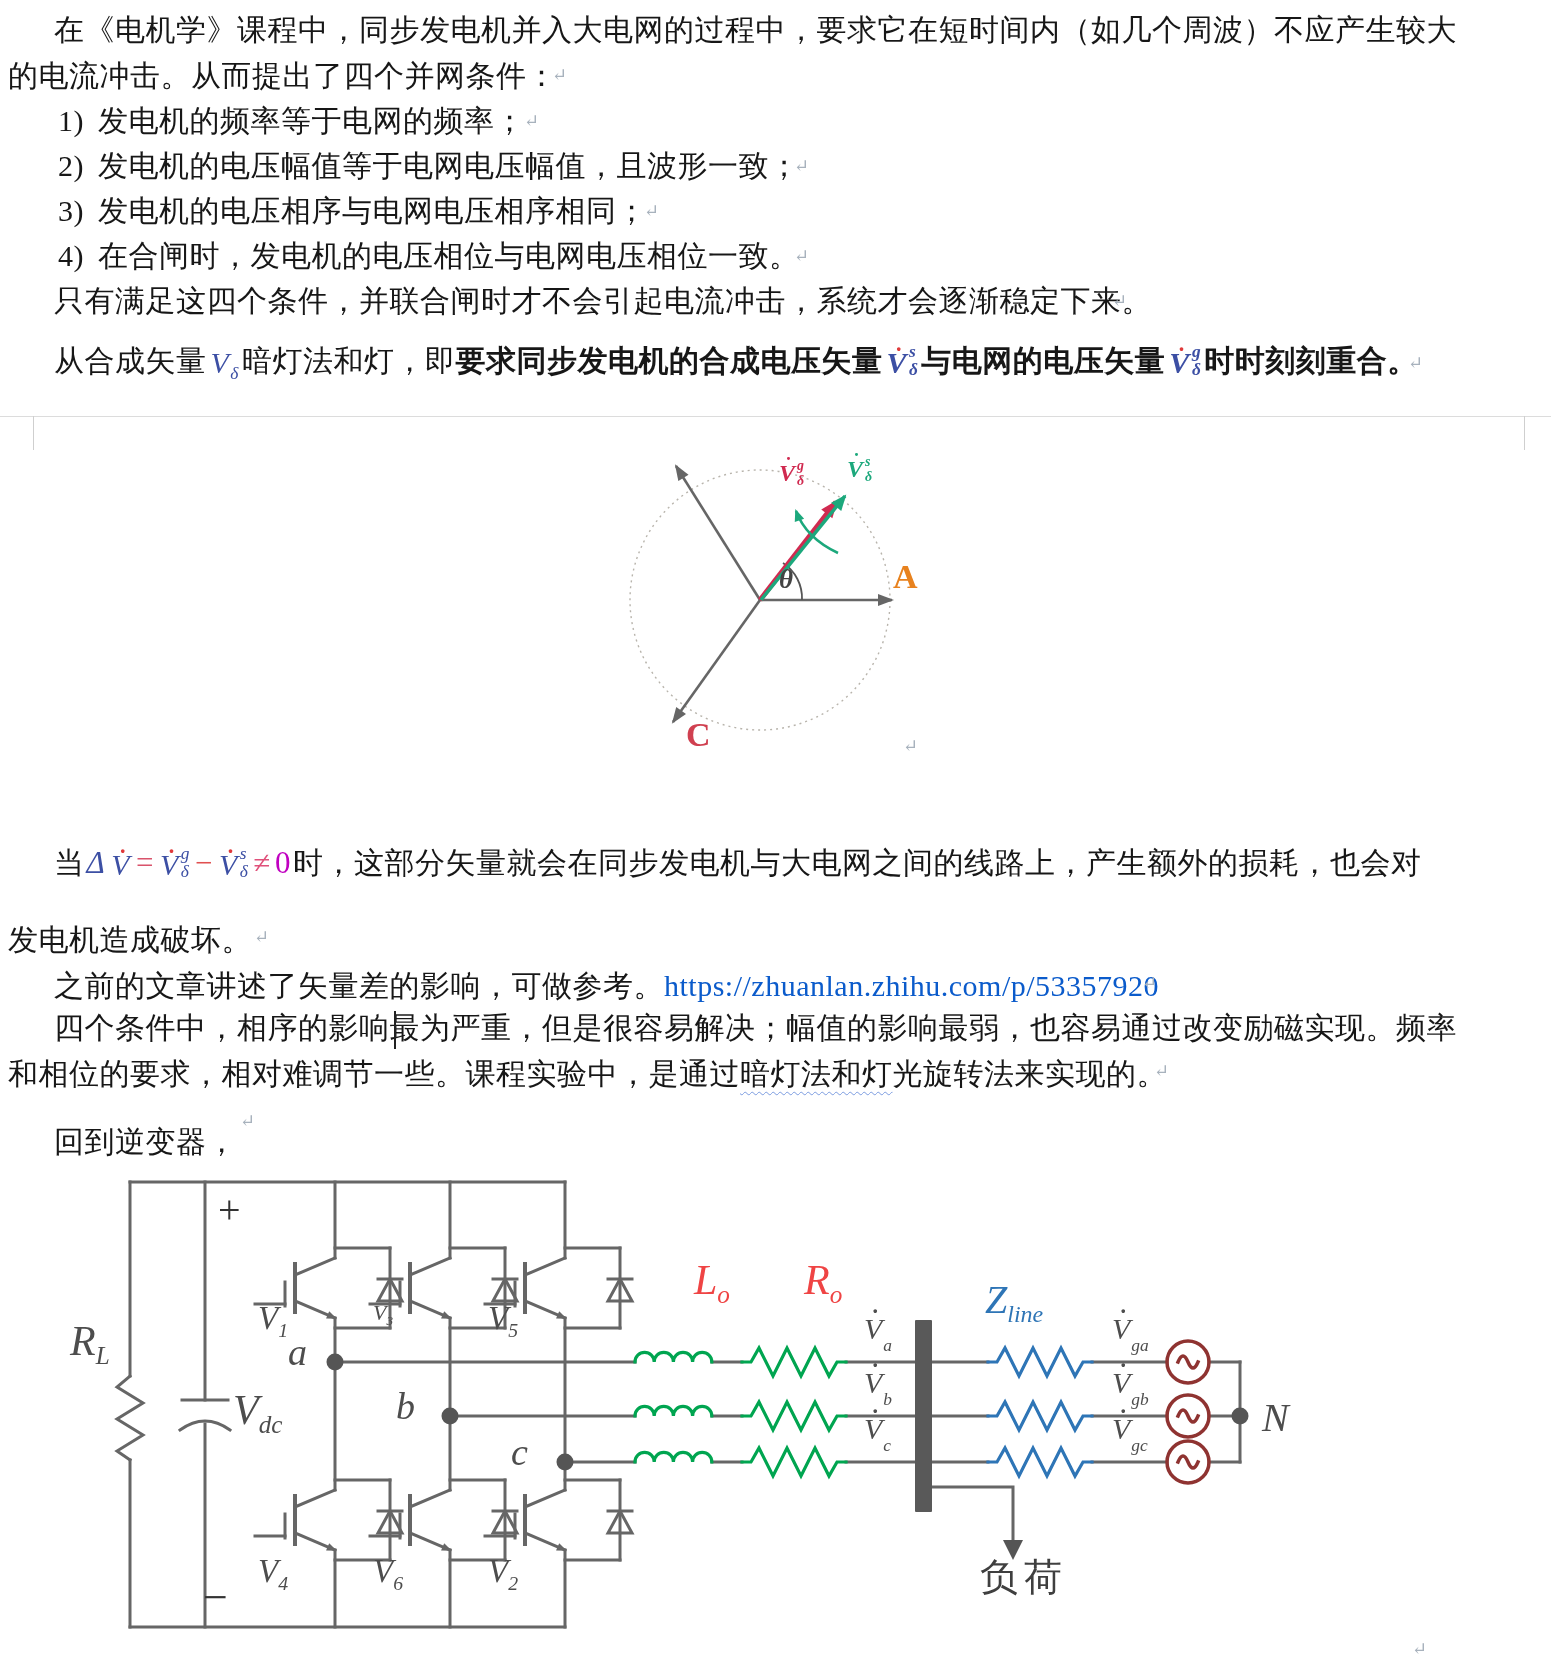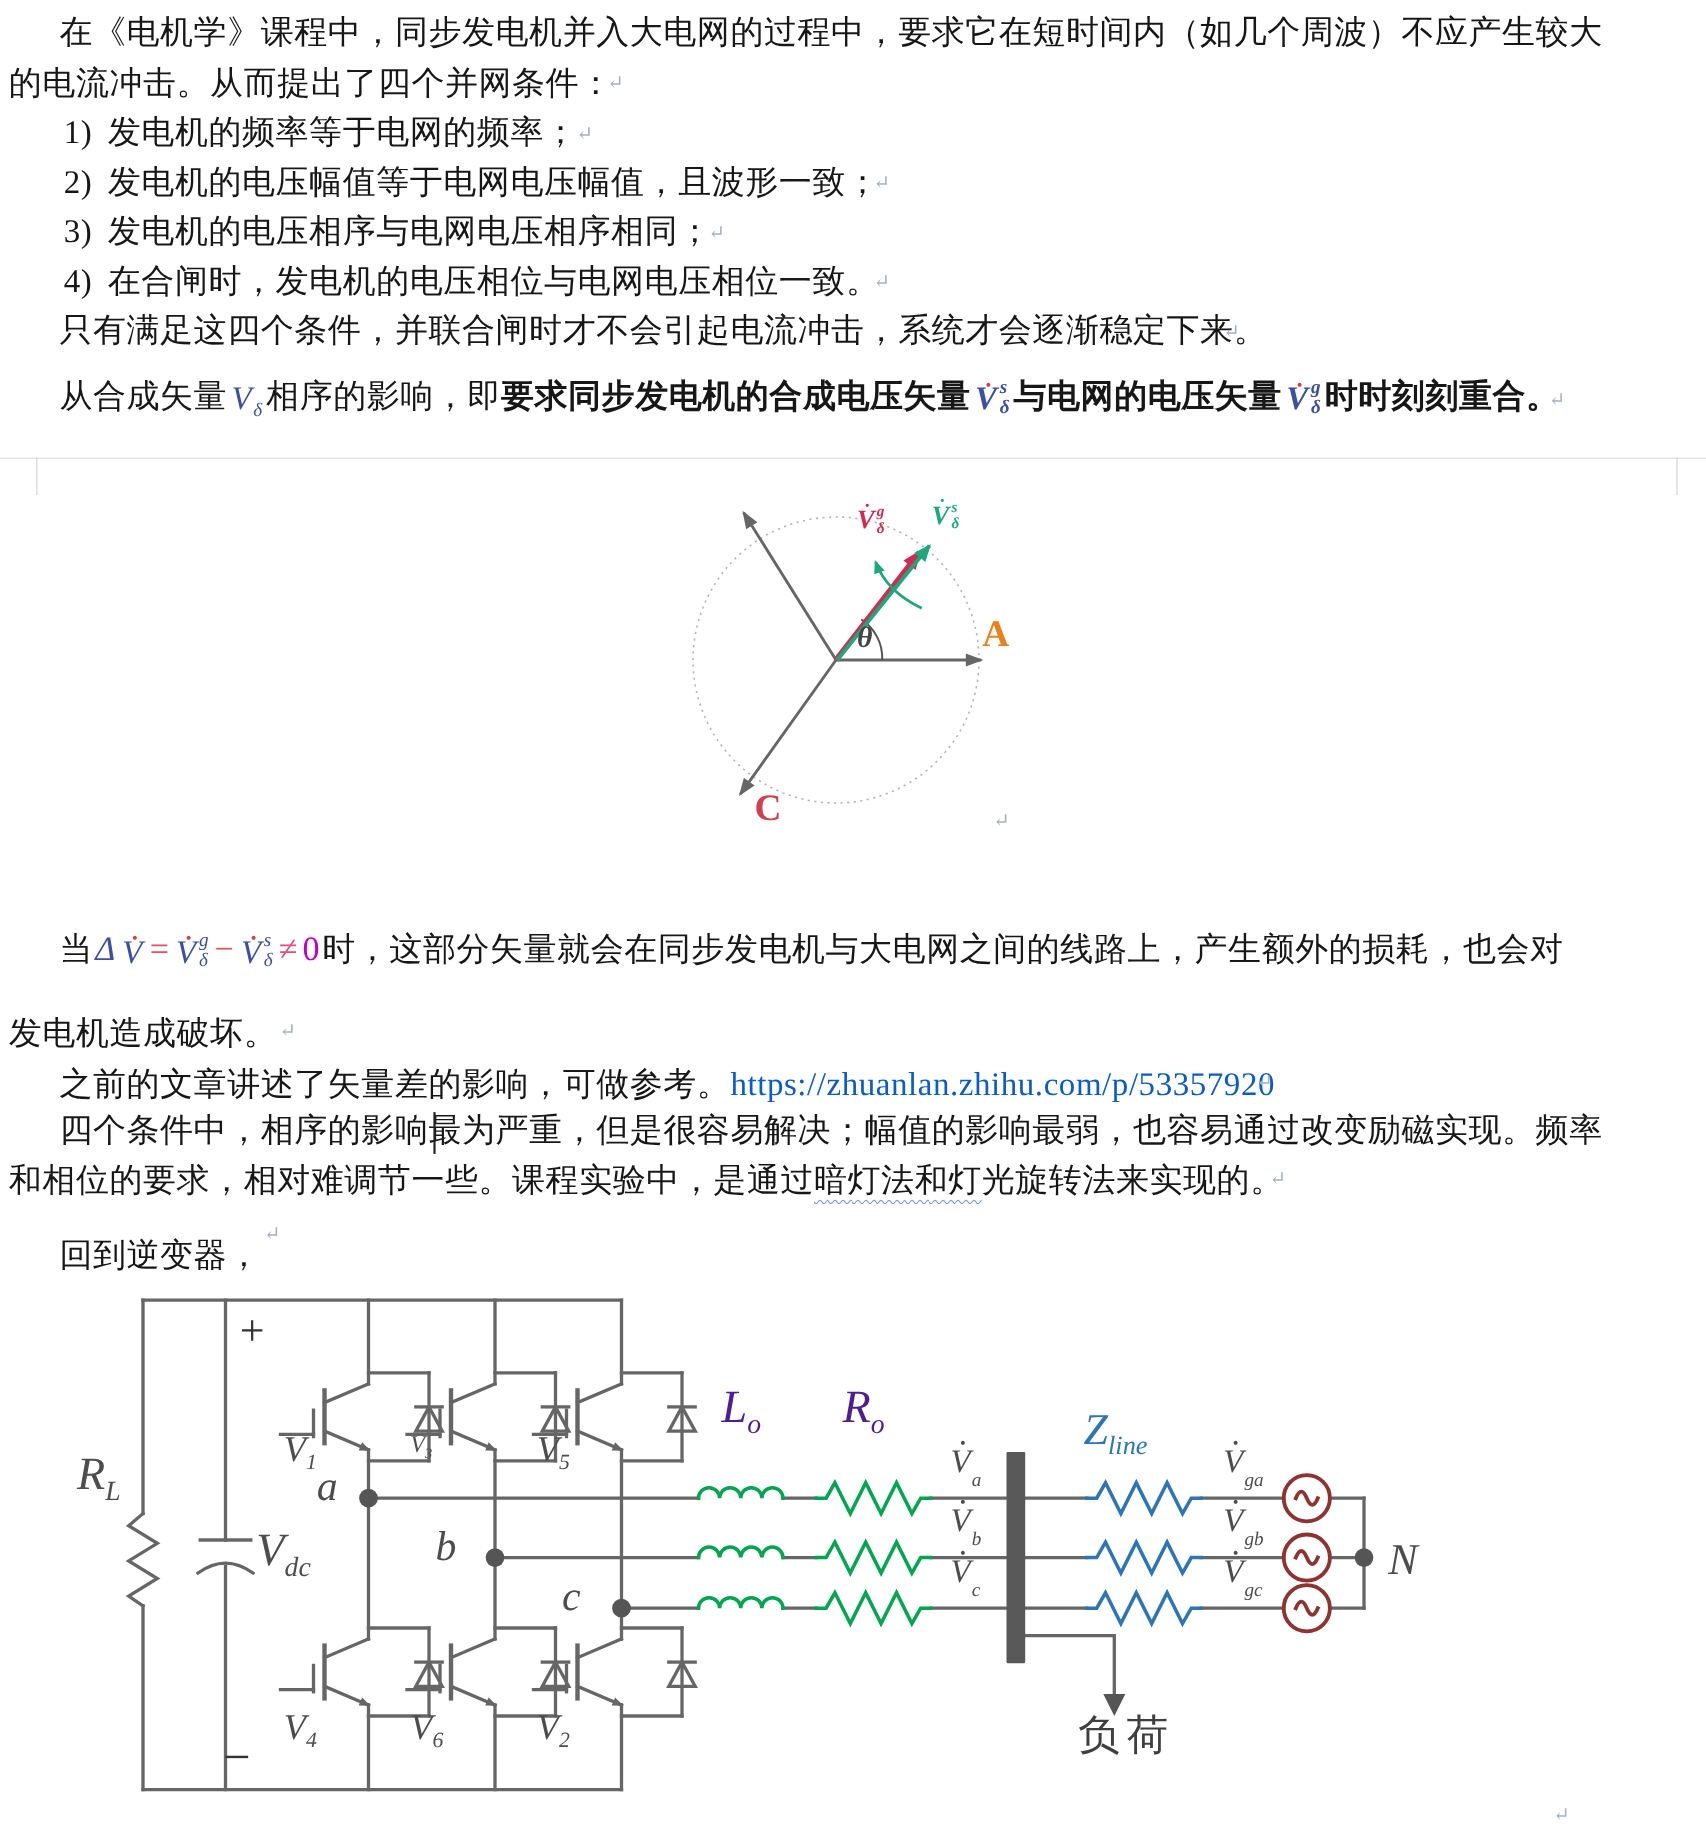--- a/index.html
+++ b/index.html
@@ -32,21 +32,21 @@
   .pmark{position:absolute;color:#a8b2bd;font-size:18px;line-height:18px;}
   .caret{position:absolute;width:2px;height:38px;background:#222;}
   .boundary-h{position:absolute;left:0;width:1551px;height:1px;background:#dcdcdc;}
   .boundary-v{position:absolute;width:1px;height:34px;background:#cfcfcf;}
   .clabel{position:absolute;white-space:nowrap;font-style:italic;color:#4d4d4d;}
   .clabel sub{font-size:0.6em;font-style:italic;}
   .upright{font-style:normal;}
   svg{position:absolute;left:0;top:0;}
   .lbl-a-axis{color:#E8821E;font-weight:700;font-style:normal;}
   .lbl-c-axis{color:#D04050;font-weight:700;font-style:normal;}
-  .green{color:#4c1d95;}
+  .green{color:#ef4444;margin-left:38px;}
   .blue{color:#2E75B6;}
   .loadlbl{font-weight:400;font-style:normal;color:#3f3f3f;letter-spacing:6px;}
 </style>
 </head>
 <body>
 
 <div class="page">
 
   <svg width="1551" height="1665" viewBox="0 0 1551 1665">
     <defs>
@@ -151,21 +151,21 @@
   <div class="tl" style="left:58px;top:146px"><span class="num">2)</span><span>发电机的电压幅值等于电网电压幅值，且波形一致；</span></div>
   <div class="tl" style="left:58px;top:191px"><span class="num">3)</span><span>发电机的电压相序与电网电压相序相同；</span></div>
   <div class="tl" style="left:58px;top:236px"><span class="num">4)</span><span>在合闸时，发电机的电压相位与电网电压相位一致。</span></div>
 
   <div class="tl" style="left:54px;top:281px"><span>只有满足这四个条件，并联合闸时才不会引起电流冲击，系统才会逐渐稳定下来。</span></div>
 
   <div class="tl" style="left:54px;top:341px">
     <span>从合成矢量</span><span class="vsym c-blue">
         <span class="vbody">V</span>
         <span class="vsubonly">δ</span>
-      </span><span>相序的影响，即</span><b><span>要求同步发电机的合成电压矢量</span><span class="vsym c-blue">
+      </span><span>暗灯法和灯，即</span><b><span>要求同步发电机的合成电压矢量</span><span class="vsym c-blue">
           <span class="vbody"><span class="vdot dred">·</span><span>V</span></span>
           <span class="vstack">
             <span>s</span>
             <span>δ</span>
           </span>
         </span><span>与电网的电压矢量</span><span class="vsym c-blue">
           <span class="vbody"><span class="vdot dred">·</span><span>V</span></span>
           <span class="vstack">
             <span>g</span>
             <span>δ</span>

